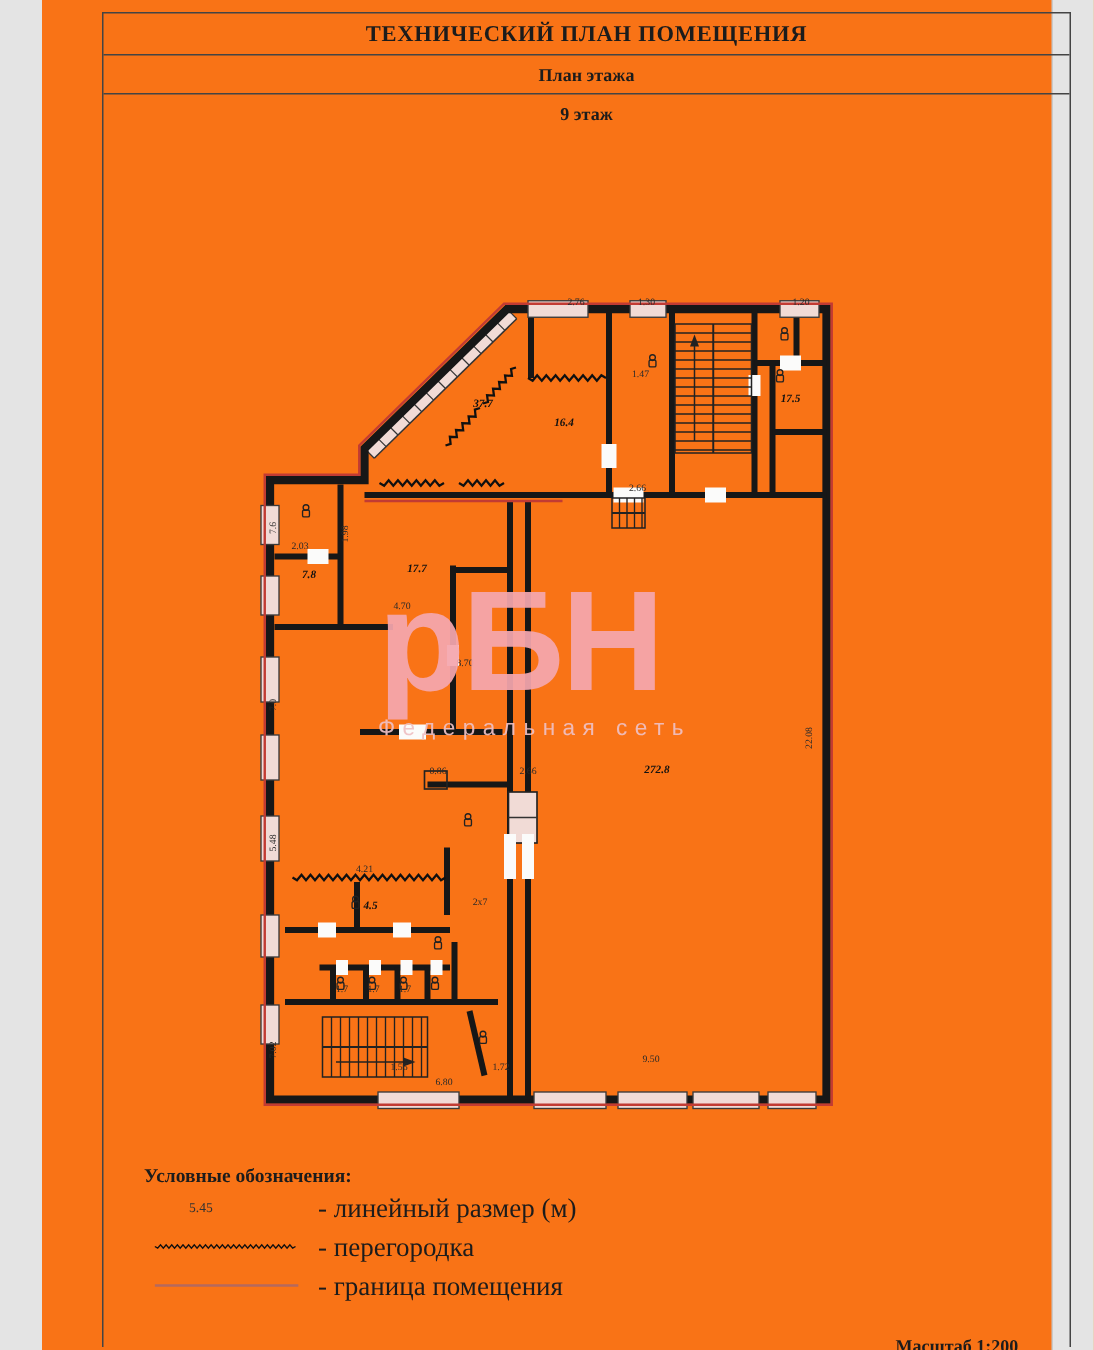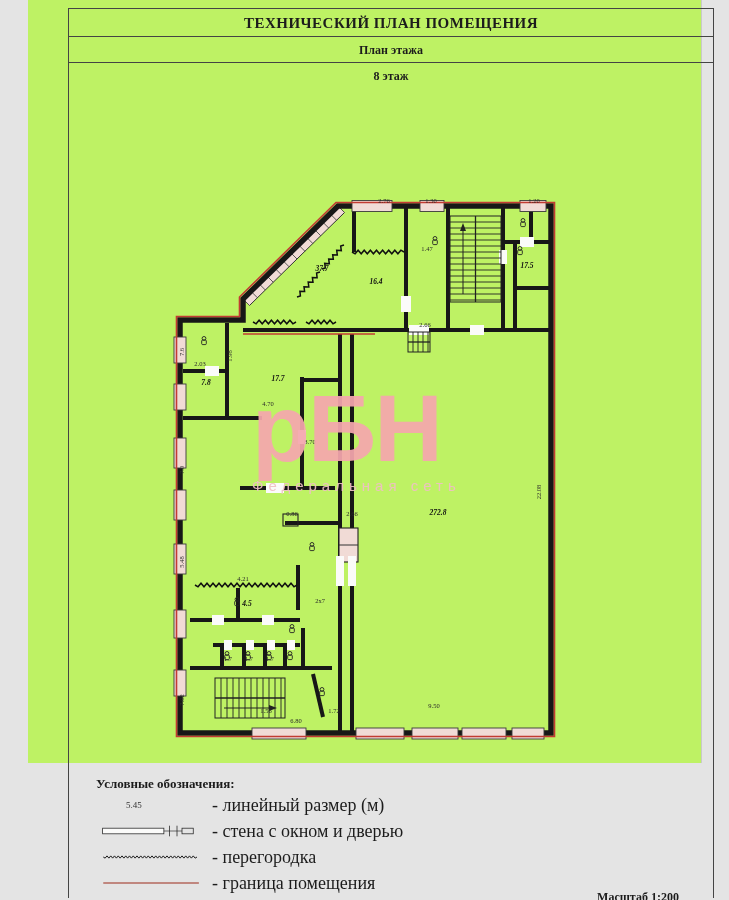--- a/index.html
+++ b/index.html
@@ -1,18 +1,18 @@
 <!DOCTYPE html>
 <html style="--wall: #171717; --boundary: #c23b33; --boundary-legend: #b4695e; --window-fill: #f1dbd6; --watermark: #f5a7ae; --watermark-sub: #efc0c4;"><head>
 <meta charset="utf-8">
 <style>
   html,body{margin:0;padding:0;background:#e9e9e9;}
   .screen{position:relative;width:729px;height:900px;background:#e4e4e4;overflow:hidden;
           font-family:"Liberation Serif", serif;}
-  .page{position:absolute;left:28px;top:0;width:673px;height:763px;background:#bef264;
+  .page{position:absolute;left:28px;top:0;width:673px;height:900px;background:#f97316;
         border-right:1px solid #c9c9c9;}
   .frame{position:absolute;left:40px;top:8px;width:646px;height:890px;
          border:1.2px solid #444;border-bottom:none;box-sizing:border-box;}
   .h-row{box-sizing:border-box;width:100%;text-align:center;font-weight:bold;color:#1c1c1c;}
   .h-title{height:28px;line-height:28px;font-size:15px;letter-spacing:.5px;border-bottom:1px solid #444;}
   .h-sub{height:26px;line-height:26px;font-size:12px;border-bottom:1px solid #444;}
   .h-floor{height:26px;line-height:26px;font-size:12px;}
   svg.plan{position:absolute;left:0;top:0;width:729px;height:900px;z-index:2;}
   .wall{stroke:var(--wall,#171717);stroke-width:4;}
   .wall-thick{stroke:var(--wall,#171717);stroke-width:5.5;fill:none;}
@@ -39,45 +39,33 @@
 </style>
 </head>
 <body>
 
 <div class="screen">
   <div class="page">
 
     <div class="frame">
       <div class="h-row h-title">ТЕХНИЧЕСКИЙ ПЛАН ПОМЕЩЕНИЯ</div>
       <div class="h-row h-sub">План этажа</div>
-      <div class="h-row h-floor">8 этаж</div>
+      <div class="h-row h-floor">9 этаж</div>
     </div>
 
     <div class="legend">
       <div class="legend-heading">Условные обозначения:</div>
 
       <div class="legend-row">
         <div class="legend-sym">
           <span class="legend-sample">5.45</span>
         </div>
         <span class="legend-label">- линейный размер (м)</span>
       </div>
 
-      <div class="legend-row">
-        <div class="legend-sym">
-          <svg width="160" height="18" viewBox="0 0 160 18">
-            <rect x="1" y="4.5" width="98" height="9" fill="#fbfbfa" stroke="#222" stroke-width="1.2"></rect>
-            <line x1="99" y1="9" x2="128" y2="9" stroke="#222" stroke-width="1"></line>
-            <line x1="108" y1="0.5" x2="108" y2="17.5" stroke="#222" stroke-width="1.2"></line>
-            <line x1="120" y1="0.5" x2="120" y2="17.5" stroke="#222" stroke-width="1.2"></line>
-            <rect x="128" y="4.5" width="18" height="9" fill="none" stroke="#222" stroke-width="1.2"></rect>
-          </svg>
-        </div>
-        <span class="legend-label">- стена с окном и дверью</span>
-      </div>
 
       <div class="legend-row">
         <div class="legend-sym">
           <svg width="160" height="12" viewBox="0 0 160 12">
             <path class="zigzag" d="M2,6 L5.0,7.8 L8.0,4.2 L11.0,7.8 L14.0,4.2 L17.0,7.8 L20.0,4.2 L23.0,7.8 L26.0,4.2 L29.0,7.8 L32.0,4.2 L35.0,7.8 L38.0,4.2 L41.0,7.8 L44.0,4.2 L47.0,7.8 L50.0,4.2 L53.0,7.8 L56.0,4.2 L59.0,7.8 L62.0,4.2 L65.0,7.8 L68.0,4.2 L71.0,7.8 L74.0,4.2 L77.0,7.8 L80.0,4.2 L83.0,7.8 L86.0,4.2 L89.0,7.8 L92.0,4.2 L95.0,7.8 L98.0,4.2 L101.0,7.8 L104.0,4.2 L107.0,7.8 L110.0,4.2 L113.0,7.8 L116.0,4.2 L119.0,7.8 L122.0,4.2 L125.0,7.8 L128.0,4.2 L131.0,7.8 L134.0,4.2 L137.0,7.8 L140.0,4.2 L143.0,7.8 L146.0,4.2 L149.0,7.8 L152.0,6.0"></path>
           </svg>
         </div>
         <span class="legend-label">- перегородка</span>
       </div>
 

